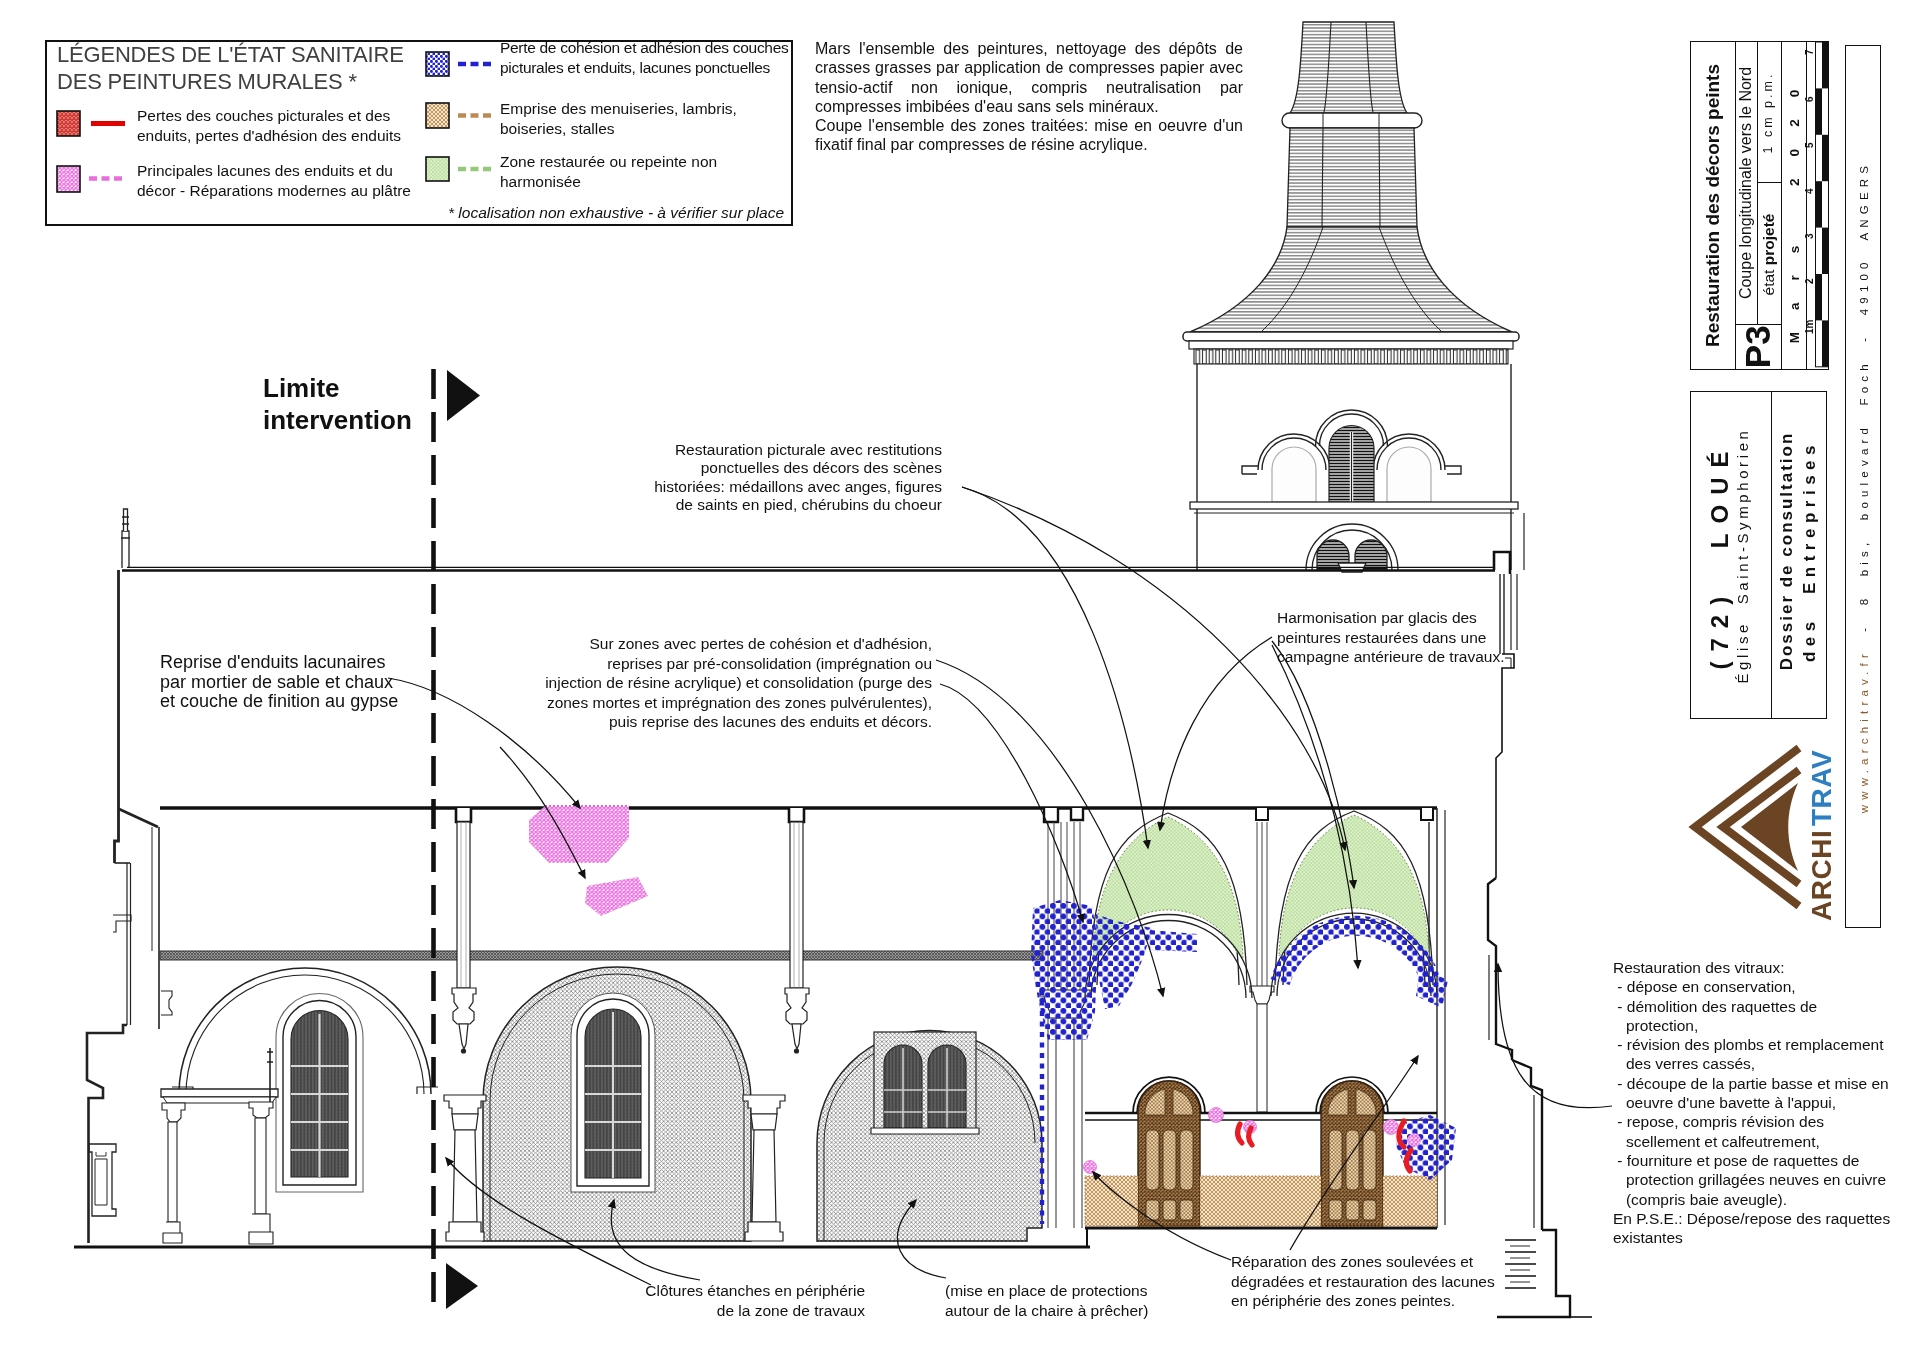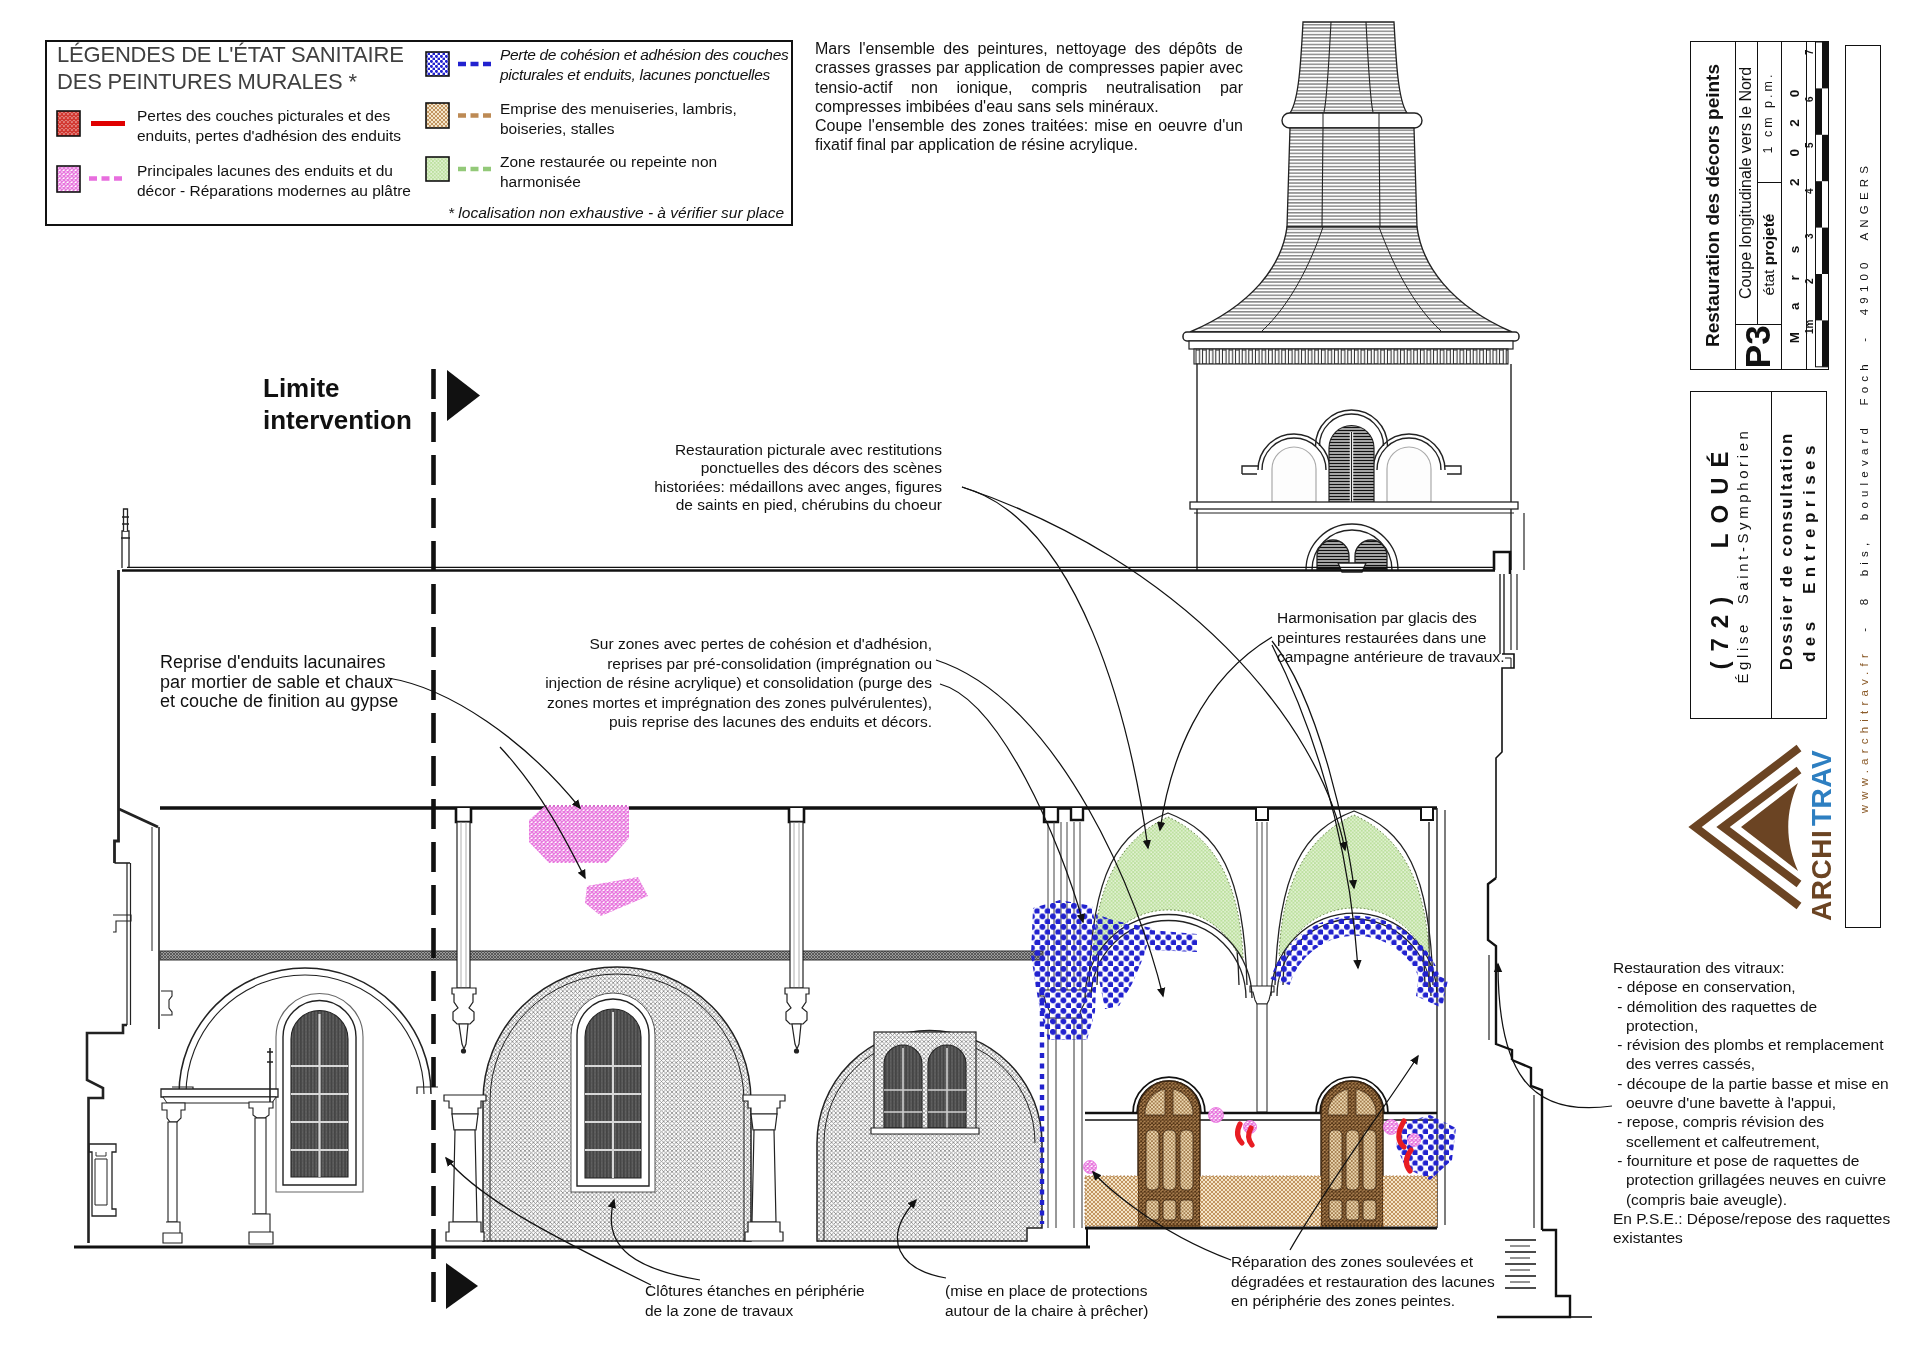--- a/index.html
+++ b/index.html
@@ -457,32 +457,32 @@
   <rect x="426" y="52" width="23" height="24" fill="url(#xblue)" stroke="#111" stroke-width="1.6"></rect>
   <path d="M458,64 L492,64" stroke="#2222cf" stroke-width="4.6" stroke-dasharray="8,4.5"></path>
   <rect x="426" y="103" width="23" height="25" fill="url(#xtan)" stroke="#111" stroke-width="1.6"></rect>
   <path d="M458,115.5 L492,115.5" stroke="#bd8a54" stroke-width="4.6" stroke-dasharray="8,4.5"></path>
   <rect x="426" y="157" width="23" height="24" fill="url(#xgreen)" stroke="#111" stroke-width="1.6"></rect>
   <path d="M458,169 L492,169" stroke="#93c979" stroke-width="4.6" stroke-dasharray="8,4.5"></path>
 </svg>
 
 <div class="abs" style="left:137px;top:106px;font-size:15.5px;line-height:19.5px;white-space:nowrap;">Pertes des couches picturales et des<br>enduits, pertes d'adhésion des enduits</div>
 <div class="abs" style="left:137px;top:161px;font-size:15.5px;line-height:19.5px;white-space:nowrap;">Principales lacunes des enduits et du<br>décor - Réparations modernes au plâtre</div>
-<div class="abs" style="left:500px;top:45px;font-size:15.5px;line-height:19.5px;letter-spacing:-0.3px;white-space:nowrap;font-style:italic;">Perte de cohésion et adhésion des couches<br>picturales et enduits, lacunes ponctuelles</div>
+<div class="abs" style="left:500px;top:38px;font-size:15.5px;line-height:19.5px;letter-spacing:-0.3px;white-space:nowrap;">Perte de cohésion et adhésion des couches<br>picturales et enduits, lacunes ponctuelles</div>
 <div class="abs" style="left:500px;top:99px;font-size:15.5px;line-height:19.5px;white-space:nowrap;">Emprise des menuiseries, lambris,<br>boiseries, stalles</div>
 <div class="abs" style="left:500px;top:152px;font-size:15.5px;line-height:19.5px;white-space:nowrap;">Zone restaurée ou repeinte non<br>harmonisée</div>
 <div class="abs" style="left:448px;top:204px;font-size:15.5px;font-style:italic;white-space:nowrap;">* localisation non exhaustive - à vérifier sur place</div>
 
 <div class="abs" style="left:815px;top:39px;width:428px;font-size:16px;line-height:19.3px;">
 <div class="jl">Mars l'ensemble des peintures, nettoyage des dépôts de</div>
 <div class="jl">crasses grasses par application de compresses papier avec</div>
 <div class="jl">tensio-actif non ionique, compris neutralisation par</div>
 <div>compresses imbibées d'eau sans sels minéraux.</div>
 <div class="jl">Coupe l'ensemble des zones traitées: mise en oeuvre d'un</div>
-<div>fixatif final par application de résine acrylique.</div>
+<div>fixatif final par compresses de résine acrylique.</div>
 </div>
 
 <div class="abs" style="left:263px;top:372px;font-size:26px;line-height:32px;font-weight:bold;color:#111;">Limite<br>intervention</div>
 
 <div class="abs" style="left:642px;top:441px;width:300px;font-size:15.5px;line-height:18.3px;text-align:right;white-space:nowrap;">Restauration picturale avec restitutions<br>ponctuelles des décors des scènes<br>historiées: médaillons avec anges, figures<br>de saints en pied, chérubins du choeur</div>
 <div class="abs" style="left:160px;top:653px;width:220px;font-size:18px;line-height:19.5px;text-align:right;white-space:nowrap;">Reprise d'enduits lacunaires<br>par mortier de sable et chaux<br>et couche de finition au gypse</div>
 <div class="abs" style="left:540px;top:634px;width:392px;font-size:15.5px;line-height:19.5px;text-align:right;white-space:nowrap;">Sur zones avec pertes de cohésion et d'adhésion,<br>reprises par pré-consolidation (imprégnation ou<br>injection de résine acrylique) et consolidation (purge des<br>zones mortes et imprégnation des zones pulvérulentes),<br>puis reprise des lacunes des enduits et décors.</div>
 <div class="abs" style="left:1277px;top:608px;font-size:15.5px;line-height:19.5px;white-space:nowrap;">Harmonisation par glacis des<br>peintures restaurées dans une<br>campagne antérieure de travaux.</div>
 <div class="abs" style="left:1613px;top:958px;font-size:15.5px;line-height:19.3px;white-space:pre;">Restauration des vitraux:
  - dépose en conservation,
@@ -492,21 +492,21 @@
    des verres cassés,
  - découpe de la partie basse et mise en
    oeuvre d'une bavette à l'appui,
  - repose, compris révision des
    scellement et calfeutrement,
  - fourniture et pose de raquettes de
    protection grillagées neuves en cuivre
    (compris baie aveugle).
 En P.S.E.: Dépose/repose des raquettes
 existantes</div>
-<div class="abs" style="left:645px;top:1281px;width:220px;font-size:15.5px;line-height:19.5px;text-align:left;white-space:nowrap;">Clôtures étanches en périphérie<br>de la zone de travaux</div>
+<div class="abs" style="left:645px;top:1281px;width:220px;font-size:15.5px;line-height:19.5px;text-align:right;white-space:nowrap;">Clôtures étanches en périphérie<br>de la zone de travaux</div>
 <div class="abs" style="left:945px;top:1281px;font-size:15.5px;line-height:19.5px;white-space:nowrap;">(mise en place de protections<br>autour de la chaire à prêcher)</div>
 <div class="abs" style="left:1231px;top:1252px;font-size:15.5px;line-height:19.5px;white-space:nowrap;">Réparation des zones soulevées et<br>dégradées et restauration des lacunes<br>en périphérie des zones peintes.</div>
 
 <div class="abs" style="left:1690px;top:41px;width:139px;height:329px;border:1.6px solid #111;box-sizing:border-box;"></div>
 <div class="abs" style="left:1735px;top:41px;width:0px;height:329px;border-left:1.4px solid #111;"></div>
 <div class="abs" style="left:1756.5px;top:41px;width:0px;height:283px;border-left:1.2px solid #111;"></div>
 <div class="abs" style="left:1781px;top:41px;width:0px;height:329px;border-left:1.2px solid #111;"></div>
 <div class="abs" style="left:1805.5px;top:41px;width:0px;height:329px;border-left:1.2px solid #111;"></div>
 <div class="abs" style="left:1735px;top:324px;width:46px;height:0px;border-top:1.2px solid #111;"></div>
 <div class="abs" style="left:1756.5px;top:182px;width:24.5px;height:0px;border-top:1.2px solid #111;"></div>

